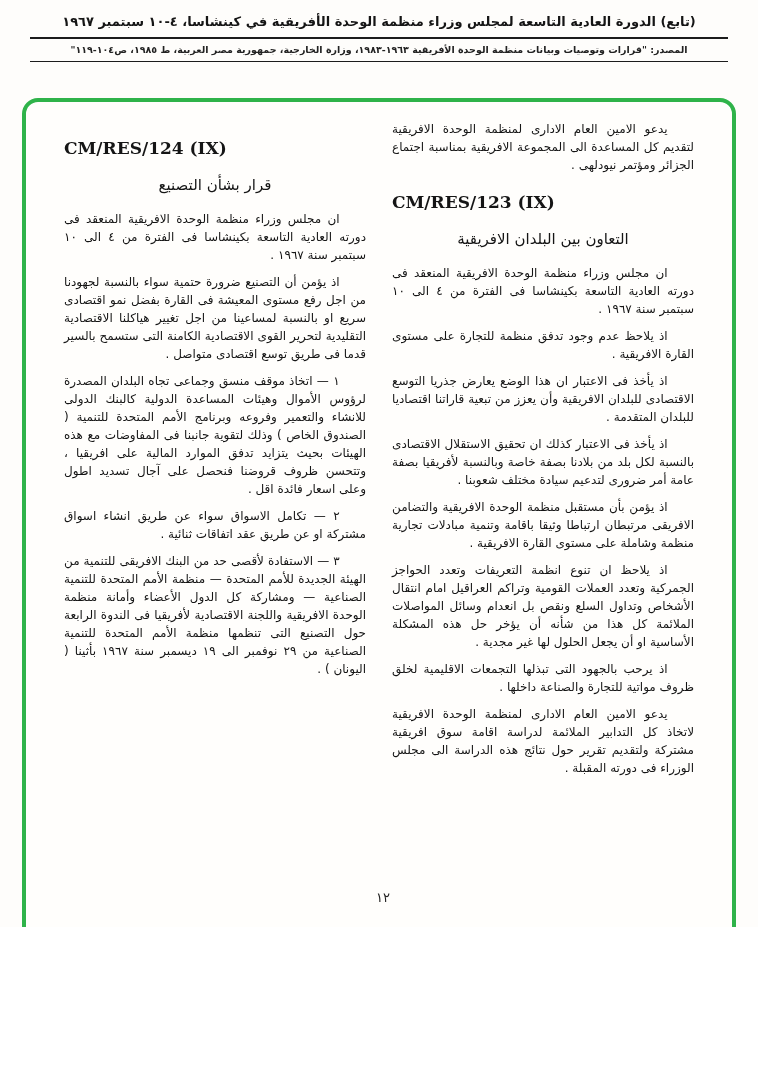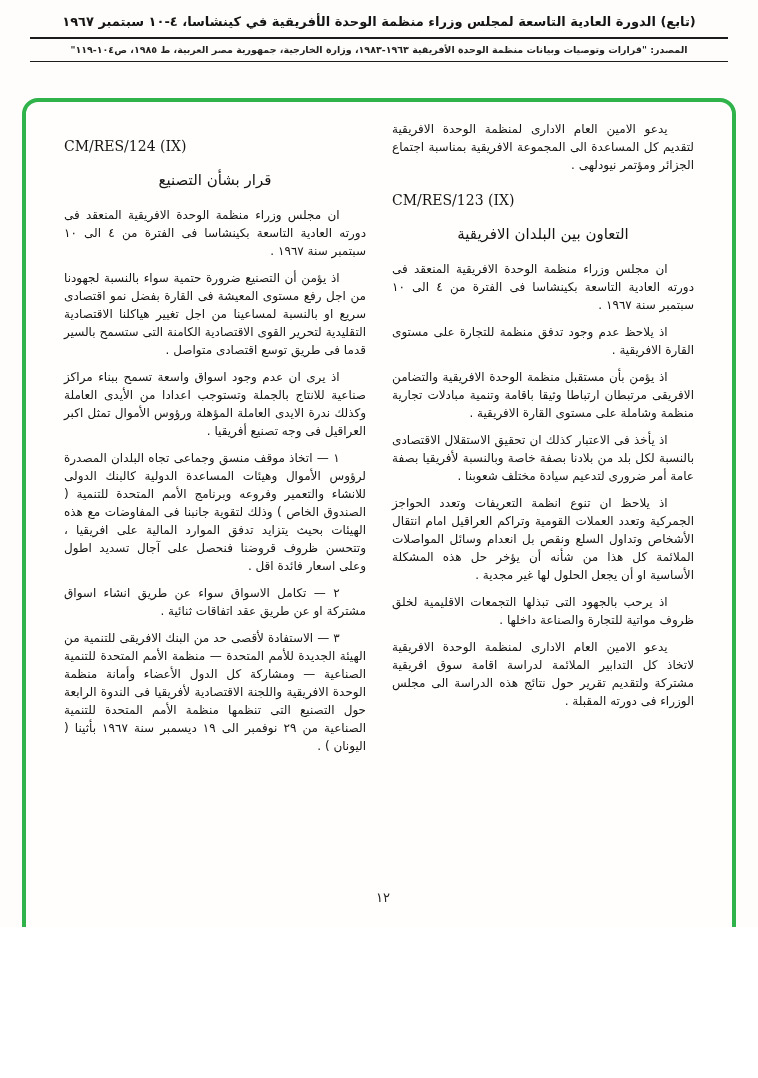--- a/index.html
+++ b/index.html
@@ -33,21 +33,21 @@
   }
   .col {
     flex:1 1 0; min-width:0;
     direction:rtl; text-align:justify;
     font-size:12px; line-height:1.5;
   }
   .para { text-indent:2.2em; margin-bottom:9px; }
   .res-code {
     direction:ltr; text-align:left;
     font-family:"DejaVu Serif", serif;
-    font-size:14px; font-weight:400;
+    font-size:17px; font-weight:700;
     margin:16px 0 12px;
   }
   .res-title {
     text-align:center; font-size:15px; font-weight:normal;
     margin:0 0 14px;
   }
   .page-number {
     position:absolute; bottom:22px; left:8px; right:0;
     text-align:center; font-size:13px; color:#222;
   }
@@ -65,33 +65,33 @@
   </div>
 
   <div class="green-box">
 
     <div class="col">
       <p class="para">يدعو الامين العام الادارى لمنظمة الوحدة الافريقية لتقديم كل المساعدة الى المجموعة الافريقية بمناسبة اجتماع الجزائر ومؤتمر نيودلهى .</p>
       <div class="res-code">CM/RES/123 (IX)</div>
       <h2 class="res-title">التعاون بين البلدان الافريقية</h2>
       <p class="para">ان مجلس وزراء منظمة الوحدة الافريقية المنعقد فى دورته العادية التاسعة بكينشاسا فى الفترة من ٤ الى ١٠ سبتمبر سنة ١٩٦٧ .</p>
       <p class="para">اذ يلاحظ عدم وجود تدفق منظمة للتجارة على مستوى القارة الافريقية .</p>
+      <p class="para">اذ يأخذ فى الاعتبار ان هذا الوضع يعارض جذريا التوسع الاقتصادى للبلدان الافريقية وأن يعزز من تبعية قاراتنا اقتصاديا للبلدان المتقدمة .</p>
+      <p class="para">اذ يأخذ فى الاعتبار كذلك ان تحقيق الاستقلال الاقتصادى بالنسبة لكل بلد من بلادنا بصفة خاصة وبالنسبة لأفريقيا بصفة عامة أمر ضرورى لتدعيم سيادة مختلف شعوبنا .</p>
       <p class="para">اذ يؤمن بأن مستقبل منظمة الوحدة الافريقية والتضامن الافريقى مرتبطان ارتباطا وثيقا باقامة وتنمية مبادلات تجارية منظمة وشاملة على مستوى القارة الافريقية .</p>
-      <p class="para">اذ يأخذ فى الاعتبار كذلك ان تحقيق الاستقلال الاقتصادى بالنسبة لكل بلد من بلادنا بصفة خاصة وبالنسبة لأفريقيا بصفة عامة أمر ضرورى لتدعيم سيادة مختلف شعوبنا .</p>
       <p class="para">اذ يلاحظ ان تنوع انظمة التعريفات وتعدد الحواجز الجمركية وتعدد العملات القومية وتراكم العراقيل امام انتقال الأشخاص وتداول السلع ونقص بل انعدام وسائل المواصلات الملائمة كل هذا من شأنه أن يؤخر حل هذه المشكلة الأساسية او أن يجعل الحلول لها غير مجدية .</p>
       <p class="para">اذ يرحب بالجهود التى تبذلها التجمعات الاقليمية لخلق ظروف مواتية للتجارة والصناعة داخلها .</p>
       <p class="para">يدعو الامين العام الادارى لمنظمة الوحدة الافريقية لاتخاذ كل التدابير الملائمة لدراسة اقامة سوق افريقية مشتركة ولتقديم تقرير حول نتائج هذه الدراسة الى مجلس الوزراء فى دورته المقبلة .</p>
     </div>
 
     <div class="col">
       <div class="res-code">CM/RES/124 (IX)</div>
       <h2 class="res-title">قرار بشأن التصنيع</h2>
       <p class="para">ان مجلس وزراء منظمة الوحدة الافريقية المنعقد فى دورته العادية التاسعة بكينشاسا فى الفترة من ٤ الى ١٠ سبتمبر سنة ١٩٦٧ .</p>
       <p class="para">اذ يؤمن أن التصنيع ضرورة حتمية سواء بالنسبة لجهودنا من اجل رفع مستوى المعيشة فى القارة بفضل نمو اقتصادى سريع او بالنسبة لمساعينا من اجل تغيير هياكلنا الاقتصادية التقليدية لتحرير القوى الاقتصادية الكامنة التى ستسمح بالسير قدما فى طريق توسع اقتصادى متواصل .</p>
-      <p class="para">اذ يرى ان عدم وجود اسواق واسعة تسمح ببناء مراكز صناعية للانتاج بالجملة وتستوجب اعدادا من الأيدى العاملة وكذلك ندرة الايدى العاملة المؤهلة ورؤوس الأموال تمثل اكبر العراقيل فى وجه تصنيع أفريقيا .</p>
       <p class="para">١ — اتخاذ موقف منسق وجماعى تجاه البلدان المصدرة لرؤوس الأموال وهيئات المساعدة الدولية كالبنك الدولى للانشاء والتعمير وفروعه وبرنامج الأمم المتحدة للتنمية ( الصندوق الخاص ) وذلك لتقوية جانبنا فى المفاوضات مع هذه الهيئات بحيث يتزايد تدفق الموارد المالية على افريقيا ، وتتحسن ظروف قروضنا فنحصل على آجال تسديد اطول وعلى اسعار فائدة اقل .</p>
       <p class="para">٢ — تكامل الاسواق سواء عن طريق انشاء اسواق مشتركة او عن طريق عقد اتفاقات ثنائية .</p>
       <p class="para">٣ — الاستفادة لأقصى حد من البنك الافريقى للتنمية من الهيئة الجديدة للأمم المتحدة — منظمة الأمم المتحدة للتنمية الصناعية — ومشاركة كل الدول الأعضاء وأمانة منظمة الوحدة الافريقية واللجنة الاقتصادية لأفريقيا فى الندوة الرابعة حول التصنيع التى تنظمها منظمة الأمم المتحدة للتنمية الصناعية من ٢٩ نوفمبر الى ١٩ ديسمبر سنة ١٩٦٧ بأثينا ( اليونان ) .</p>
     </div>
 
   </div>
 
   <div class="page-number">١٢</div>
 
 </div>

